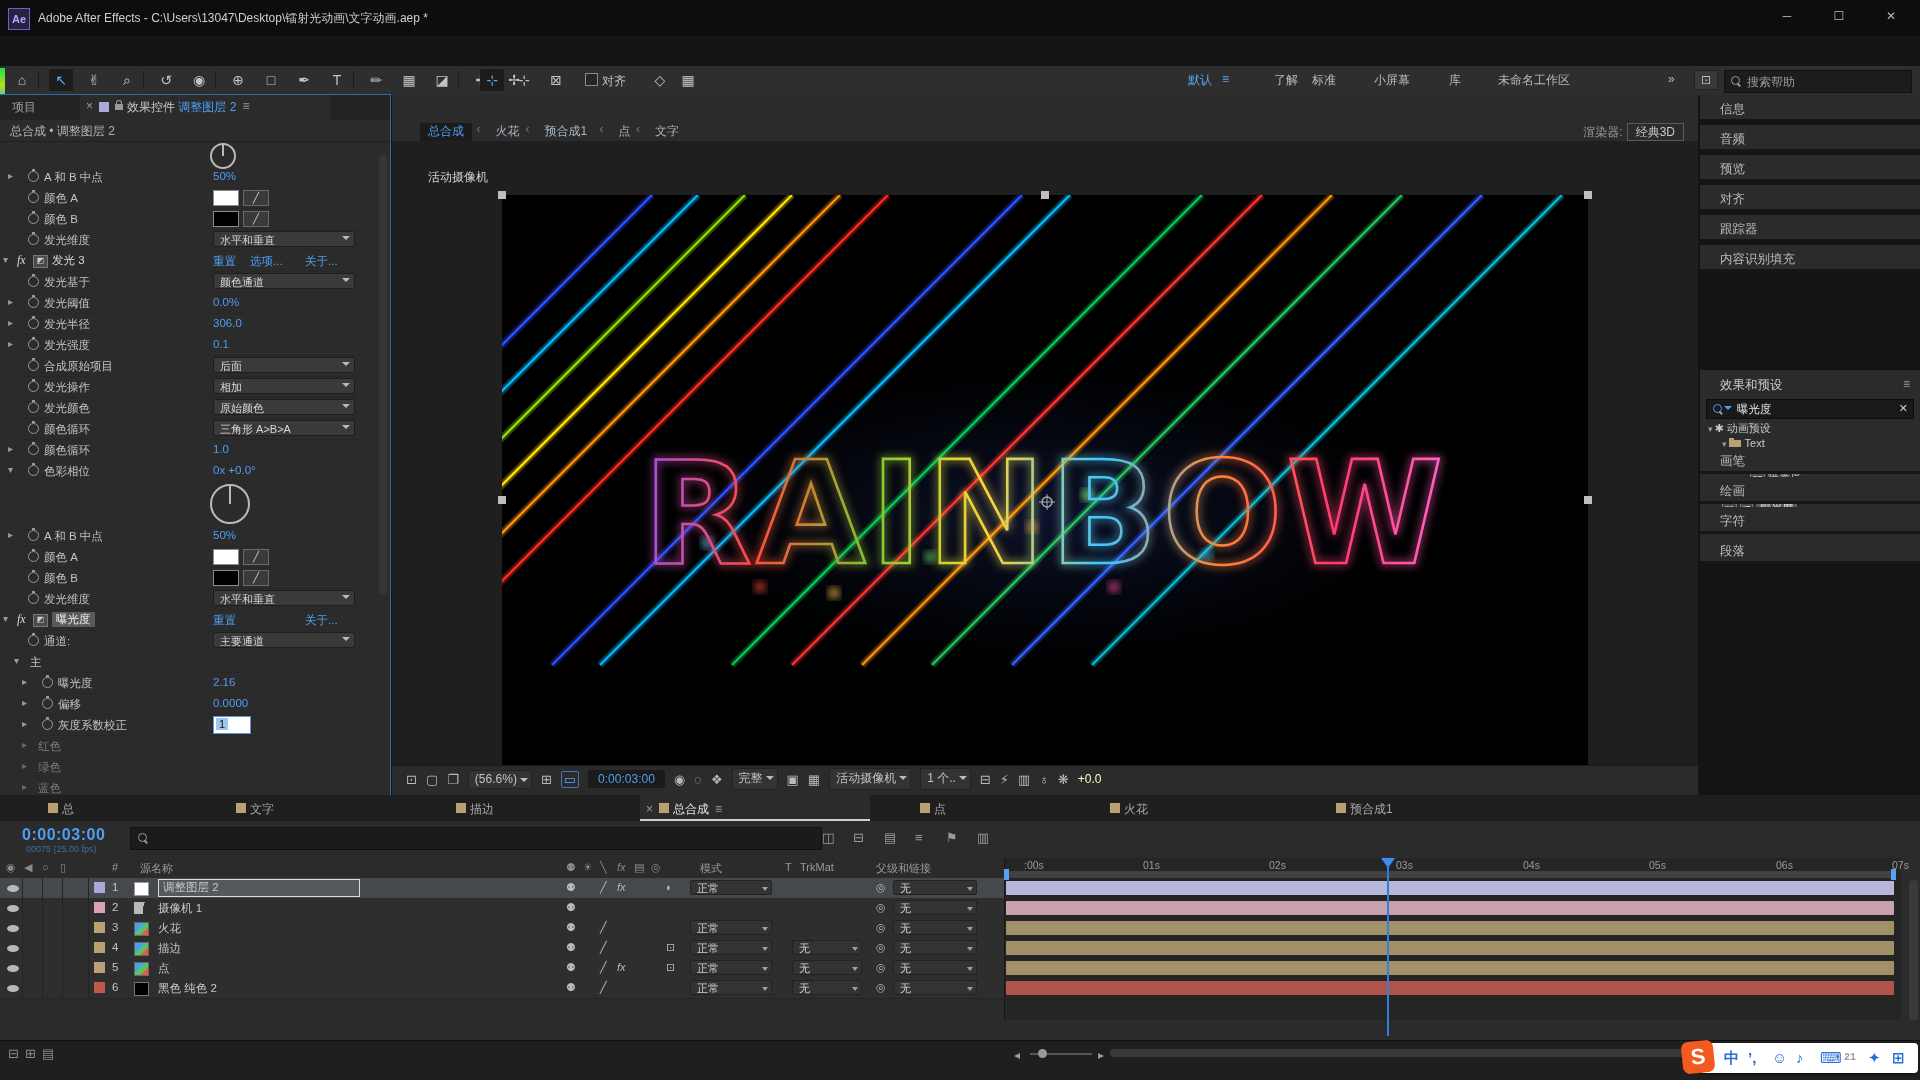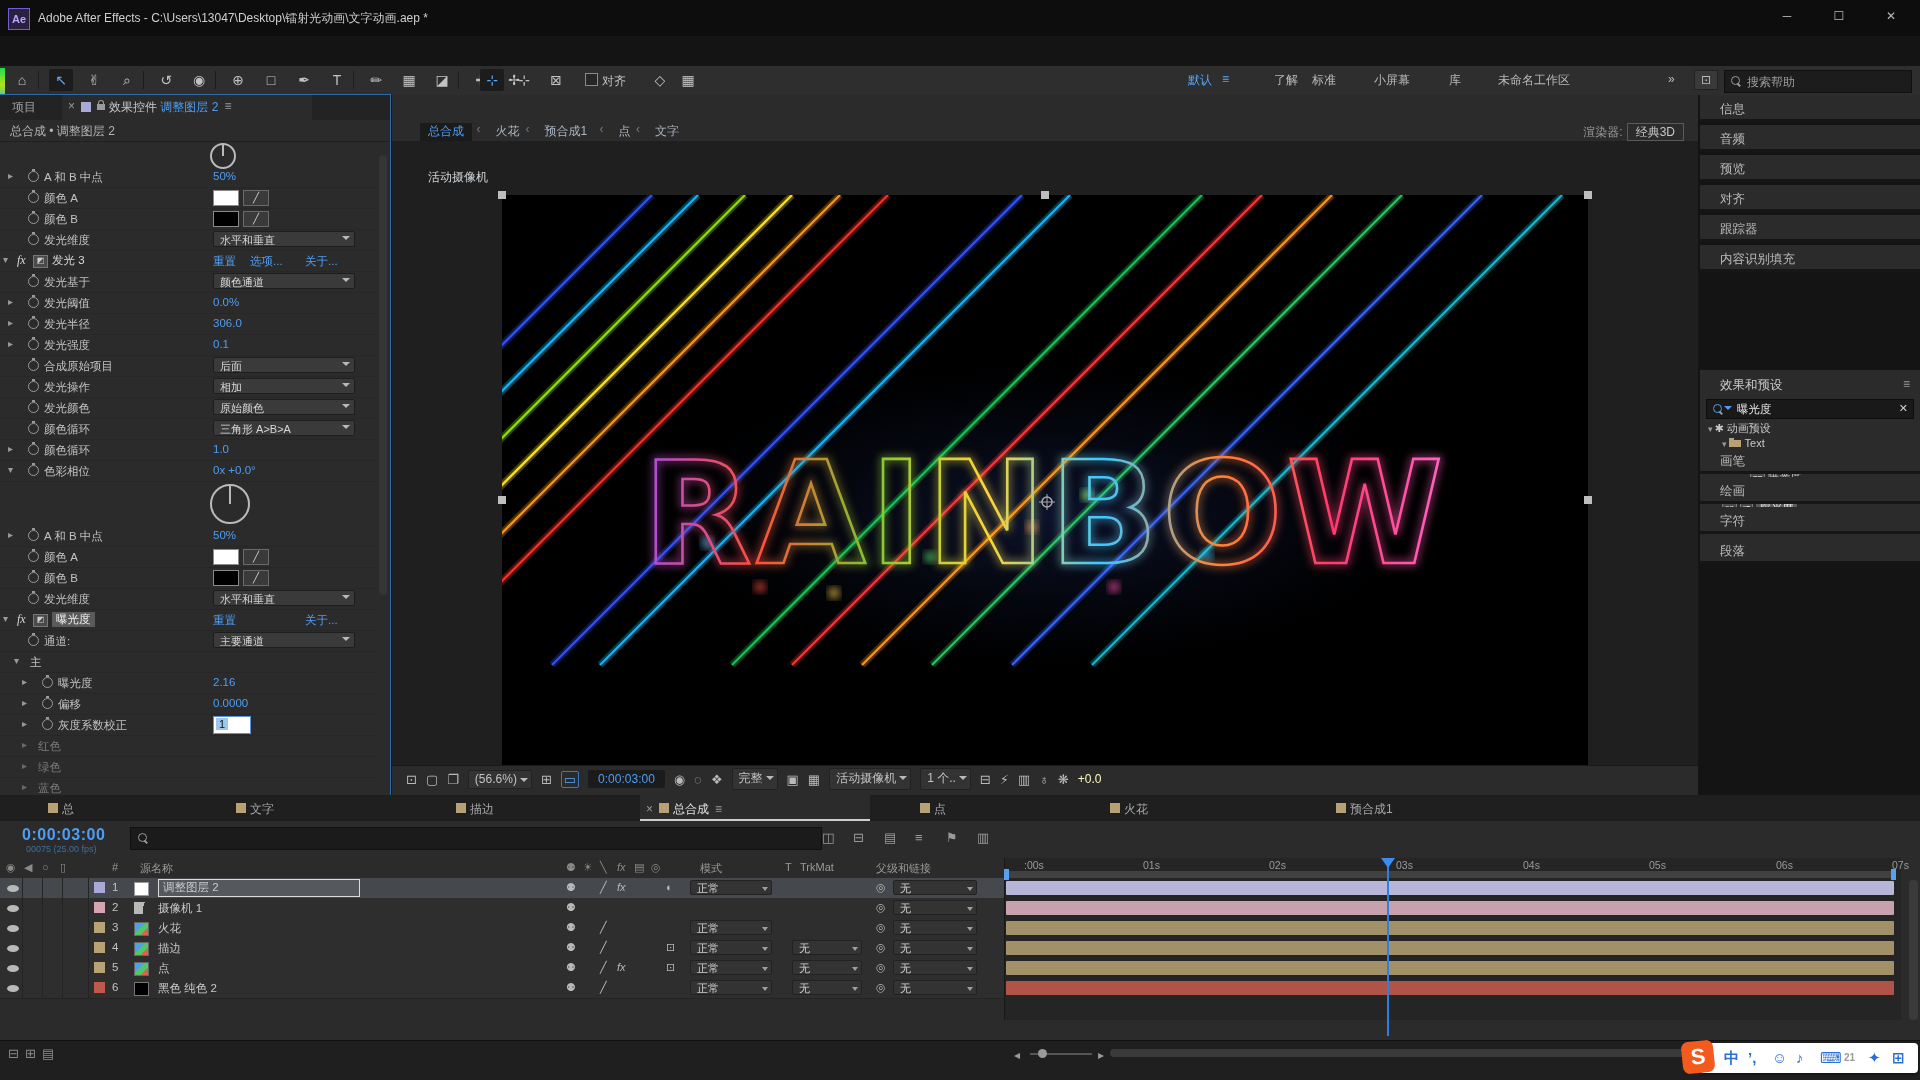--- a/index.html
+++ b/index.html
@@ -193,21 +193,21 @@
     </div>
   <div class="abs greenstrip"></div>
   <div class="abs helpbox">
     <span class="mag" style="left:6px;top:5px"></span>
     <span style="position:absolute;left:22px;top:3px">搜索帮助</span>
   </div>
 
   <div class="abs panel" id="left-panel">
     <div class="tabbar">
       <span class="tab-inactive" style="left:12px">项目</span>
-      <div class="tab-active" style="left:62px;width:250px">
+      <div class="tab-active" style="left:80px;width:250px">
         <span class="x-close">×</span><span class="tsq lav"></span><span class="lock"></span><span style="color:#c9c9c9;padding-top:4px;display:inline-block">效果控件</span>&nbsp;<span style="color:#4f9ef3;padding-top:4px;display:inline-block">调整图层 2</span><span class="hamb">≡</span>
       </div>
     </div>
     <div class="crumbbar">
       <span style="position:absolute;left:10px;top:3px">总合成 • 调整图层 2</span>
     </div>
     <div id="fx-rows">
         <div class="dialrow" style="height: 26px;">
           <div class="dial" style="height: 22px; width: 22px; top: 2px;"></div>
         </div>
@@ -714,20 +714,20 @@
     <span class="zoomctl" style="left:1098px">▸</span>
     <div class="hscroll"></div>
     <div class="sogou">
       <div class="sogou-logo">S</div>
       <div id="ime-icons">
           <span class="ime-icon" style="left: 24px;">中</span>
           <span class="ime-icon" style="left: 48px;">’,</span>
           <span class="ime-icon" style="left: 72px;">☺</span>
           <span class="ime-icon" style="left: 96px;">♪</span>
           <span class="ime-icon" style="left: 120px;">⌨</span>
-          <span class="ime-icon" style="left: 144px; color: rgb(154, 154, 154); font-size: 10px; top: 9px;">21</span>
+          <span class="ime-icon" style="left: 144px; color: rgb(154, 154, 154); font-size: 10px; top: 9px; font-family: Liberation Mono, monospace;">21</span>
           <span class="ime-icon" style="left: 168px;">✦</span>
           <span class="ime-icon" style="left: 192px;">⊞</span>
         </div>
     </div>
   </div>
 
 </div>
 
 </body></html>

